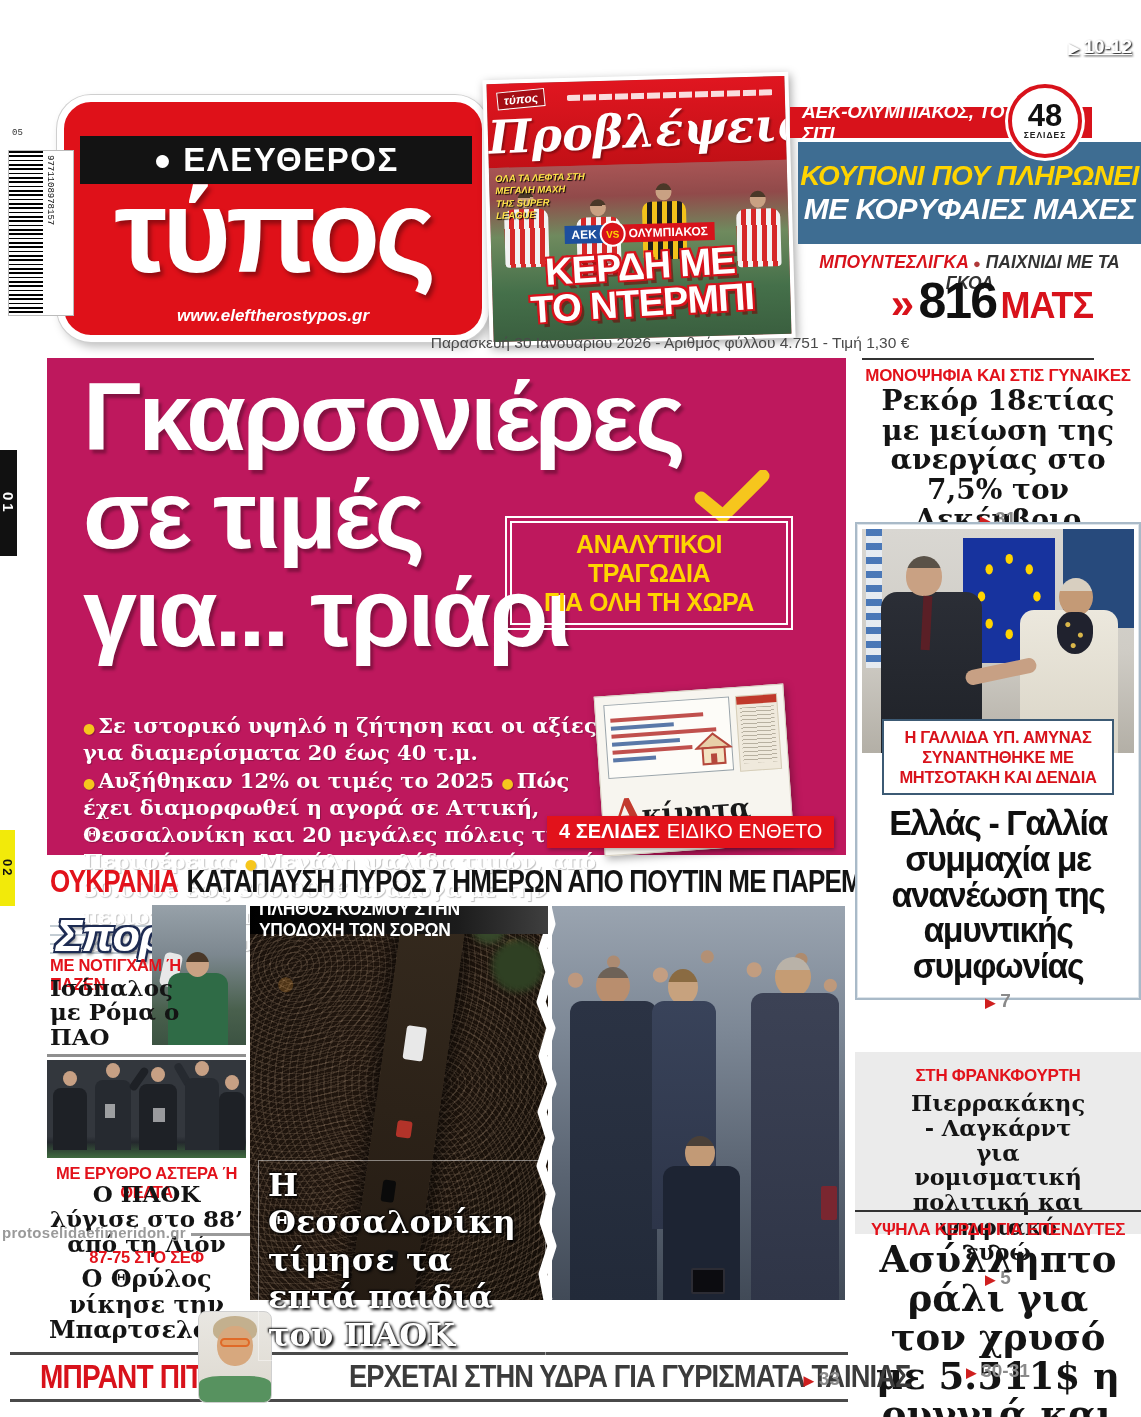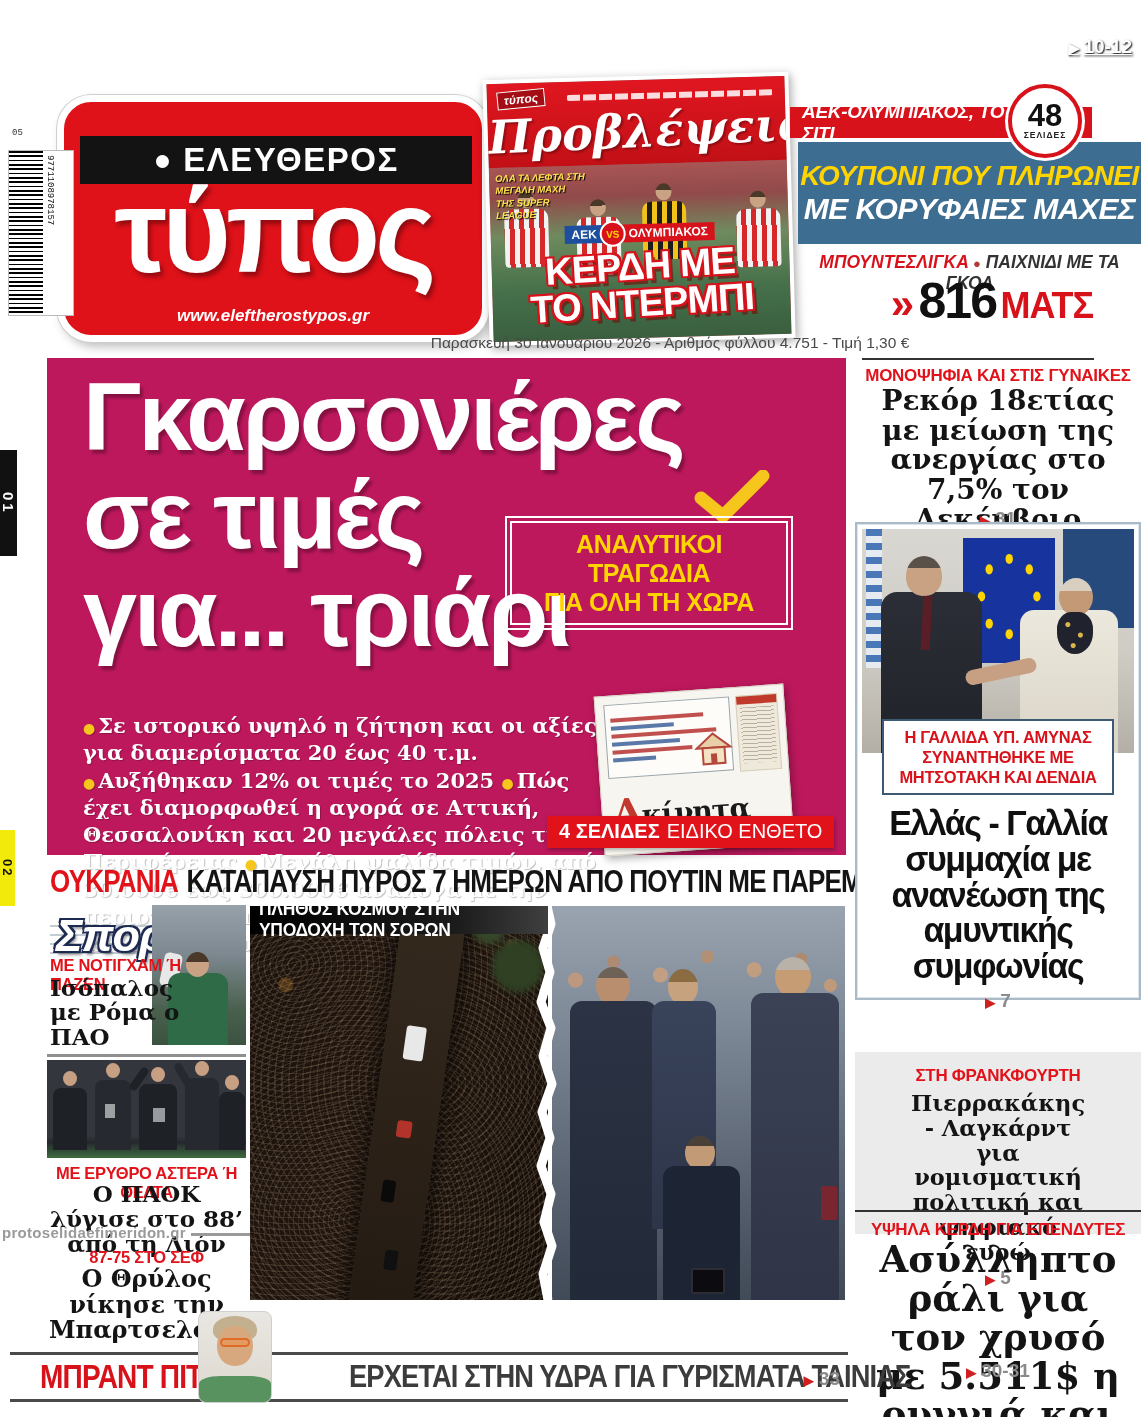--- a/index.html
+++ b/index.html
@@ -446,20 +446,21 @@
       <div class="p-body" style="left:0;width:100%;height:100%;background:linear-gradient(180deg,#3c4255,#2f3547);"></div>
       <div class="p-body" style="right:2px;bottom:26%;width:16px;height:34px;background:#7a2630;border-radius:2px;"></div>
     </div>
   </div>
   <div id="pr-ref" class="abs"><span class="arr">▶</span><span>10-12</span></div>
   <div id="tear" class="abs">
     <svg width="26" height="394" viewBox="0 0 26 394">
       <path d="M13,0 L17,18 L9,42 L16,66 L7,96 L17,122 L9,150 L18,178 L8,206 L16,232 L7,260 L17,288 L10,316 L18,340 L9,368 L14,394" fill="none" stroke="#fff" stroke-width="9" stroke-linejoin="round"></path>
     </svg>
   </div>
+  <div id="overlay-left" class="abs ovl">Η Θεσσαλονίκη τίμησε τα επτά παιδιά του ΠΑΟΚ</div>
 
   <div id="rc-line1" class="abs"></div>
   <div id="rc1-k" class="abs rck">ΜΟΝΟΨΗΦΙΑ ΚΑΙ ΣΤΙΣ ΓΥΝΑΙΚΕΣ</div>
   <div id="rc1-h" class="abs rch">
       <div class="inner">Ρεκόρ 18ετίας με μείωση της ανεργίας στο 7,5% τον Δεκέμβριο</div>
     </div>
   <div id="rc1-ref" class="abs pref"><span class="arr">▶</span><span>31</span></div>
 
   <div id="rc2" class="abs">
     <div class="rc2-photo">

